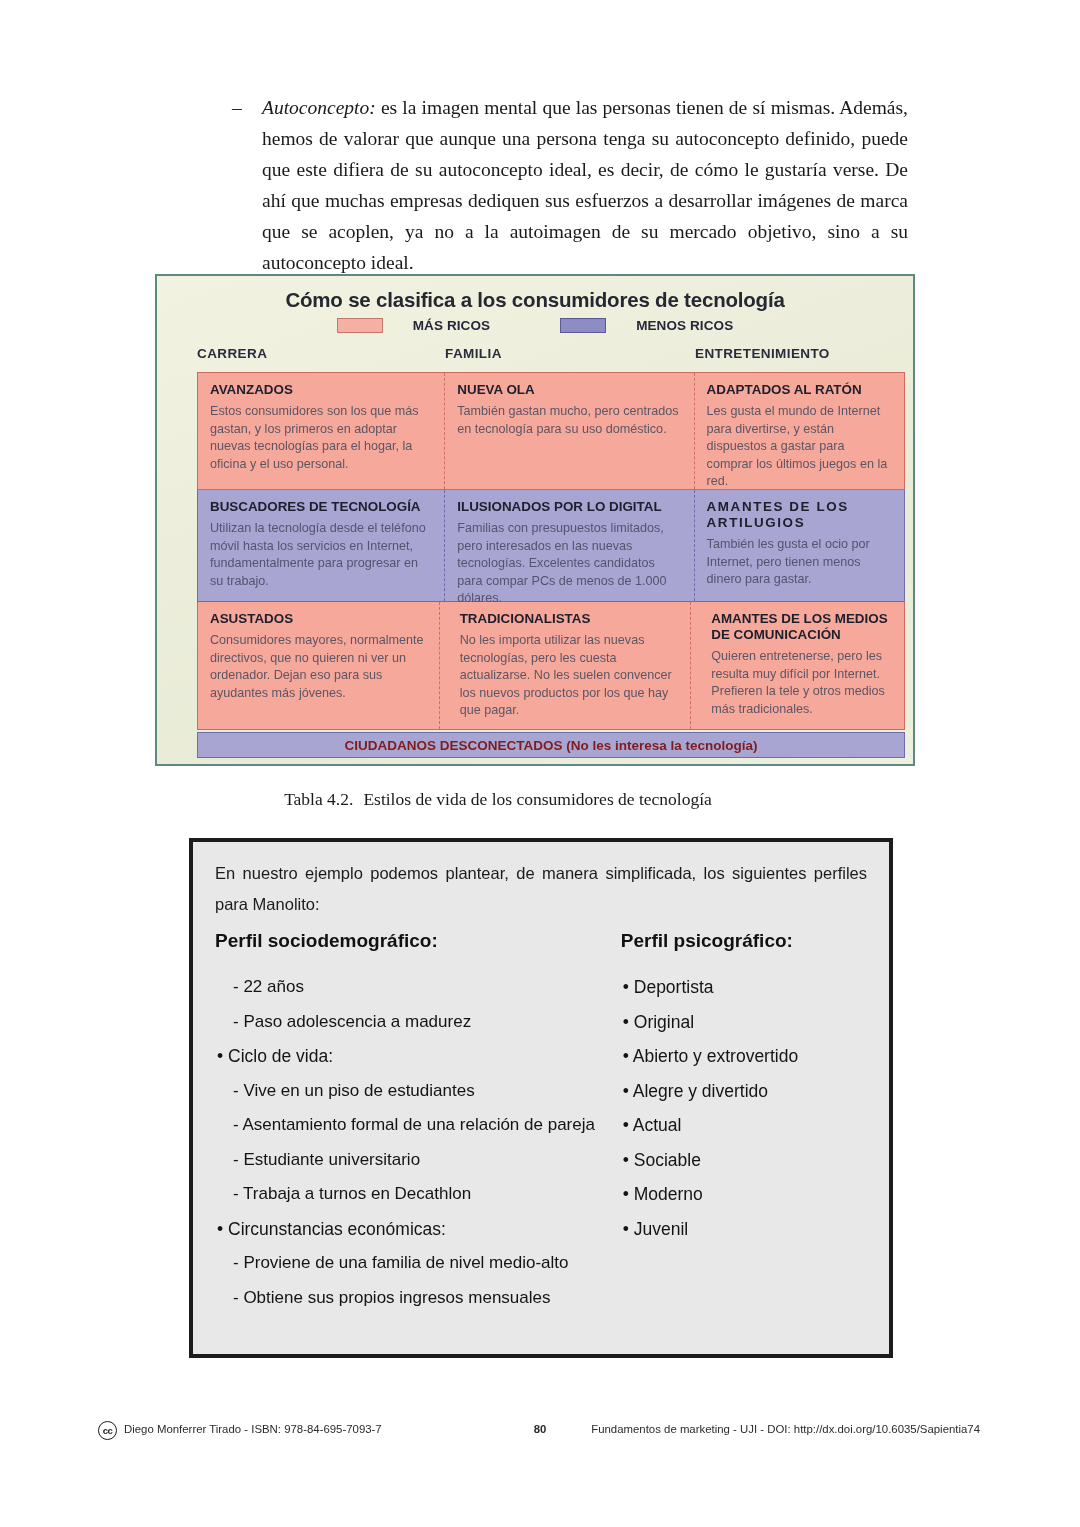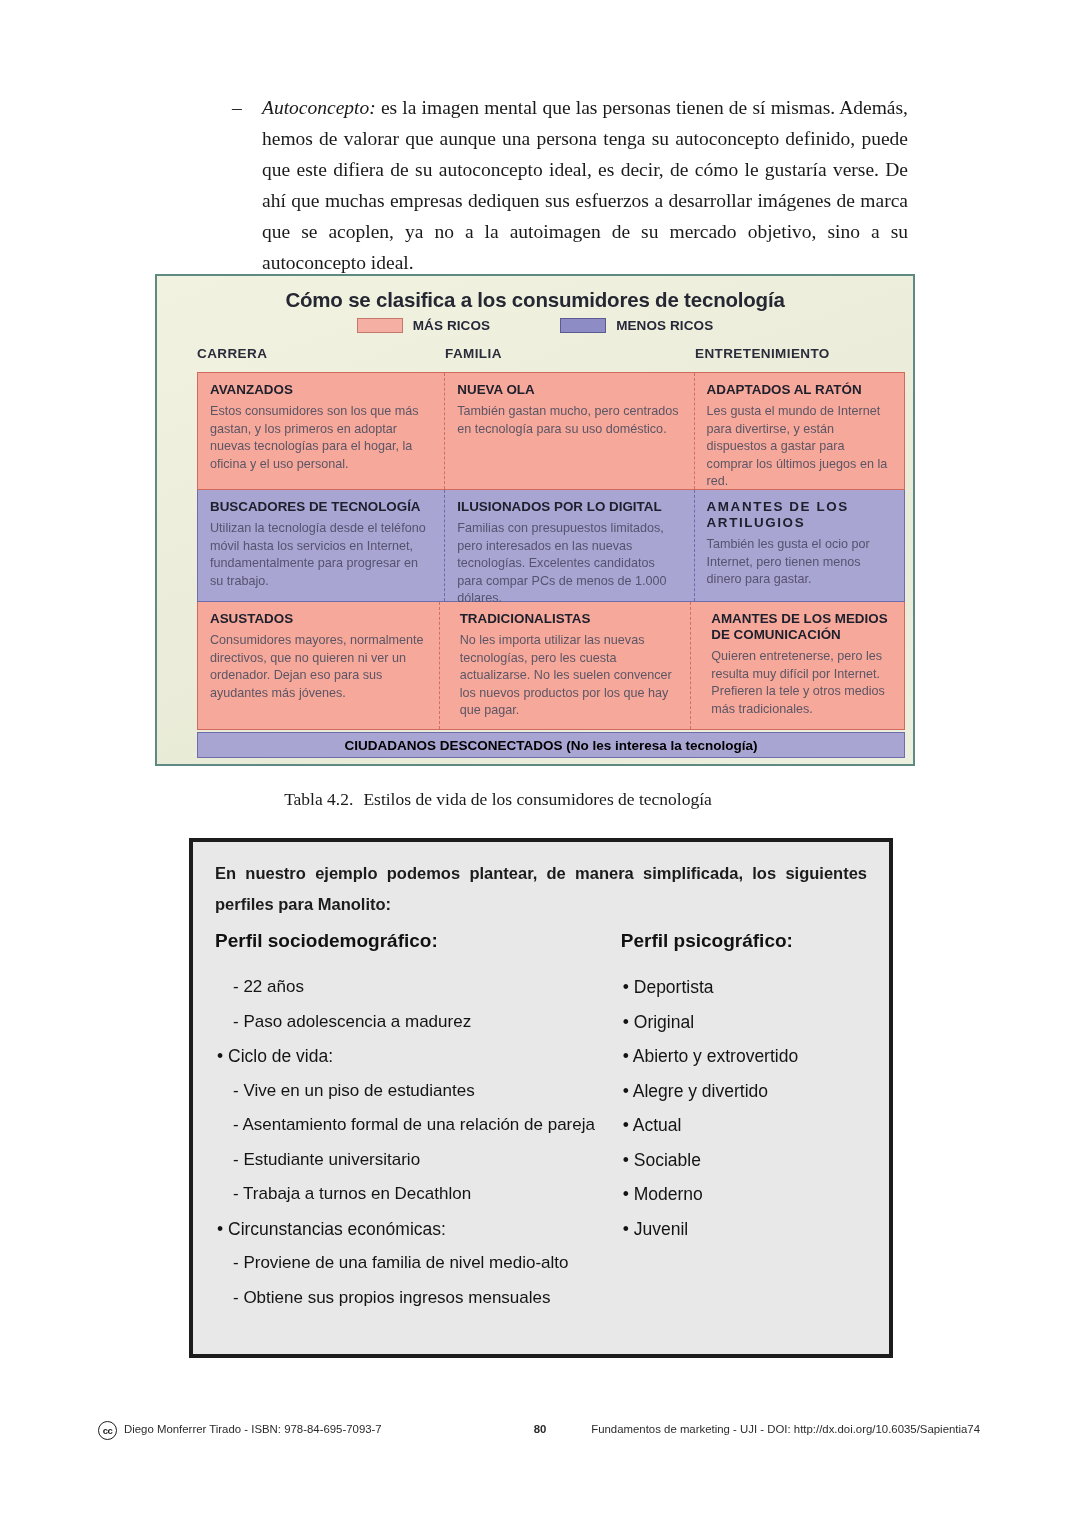--- a/index.html
+++ b/index.html
@@ -93,20 +93,21 @@
     border: 1px solid #8b6b66;
     box-sizing: border-box;
   }
   .swatch.pink { background: #f6b0a3; border-color: #c4776c; }
   .swatch.blue { background: #8e8cc4; border-color: #5d5a92; }
   .legend-label {
     font-size: 13.5px;
     font-weight: bold;
     color: #26283a;
     letter-spacing: 0.1px;
+    margin-left: 20px;
   }
 
   .col-heads {
     position: absolute;
     top: 70px;
     left: 40px;
     right: 10px;
     height: 24px;
   }
   .col-head {
@@ -186,21 +187,21 @@
     width: 708px;
     height: 26px;
     background: #a8a5d2;
     border: 1px solid #6f6cab;
     box-sizing: border-box;
     display: flex;
     align-items: center;
     justify-content: center;
     font-size: 13.5px;
     font-weight: bold;
-    color: #000000;
+    color: #7f1d1d;
   }
 
   
   .caption {
     position: absolute;
     left: 0;
     top: 789px;
     width: 996px;
     text-align: center;
     font-size: 17.5px;
@@ -222,21 +223,20 @@
     font-family: "Liberation Sans", sans-serif;
     padding: 16px 22px 0 22px;
   }
   .box-intro {
     font-size: 16.5px;
     line-height: 31px;
     color: #1b1b1b;
     text-align: justify;
     text-justify: inter-word;
     margin-bottom: 6px;
-    font-weight: bold;
   }
   .profiles {
     display: flex;
     margin-top: 10px;
   }
   .profile-col { }
   .profile-col.left { width: 412px; }
   .profile-col.right { width: 250px; }
   .profile-head {
     font-size: 19px;

